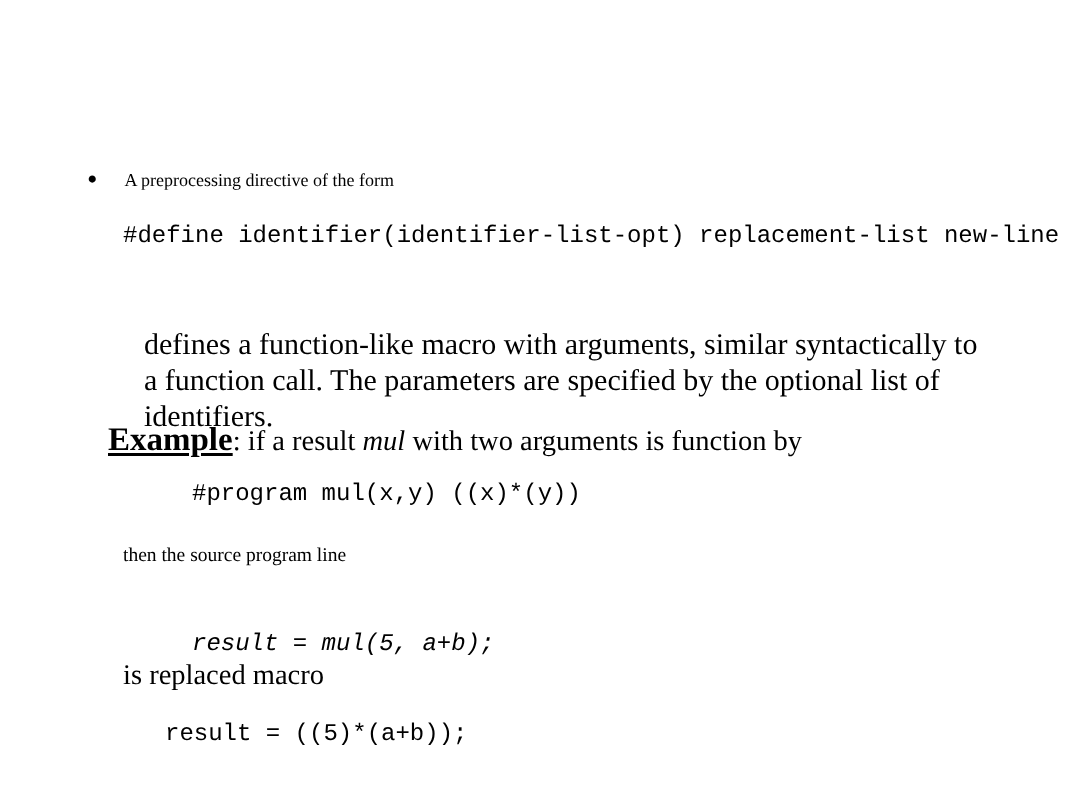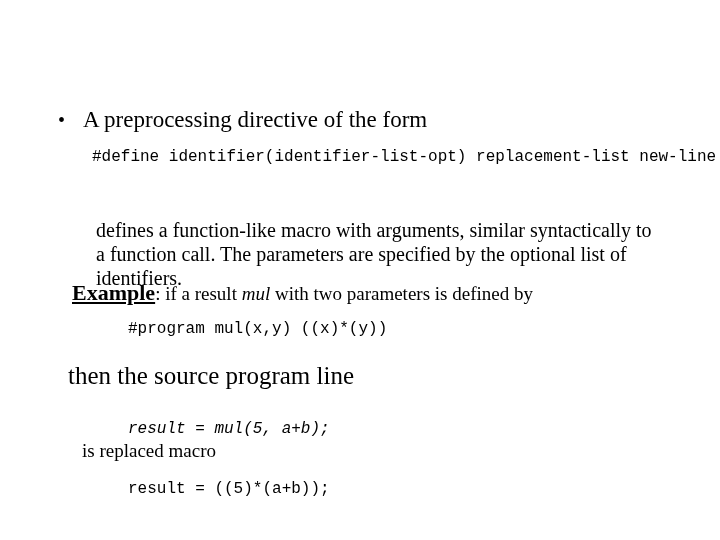--- a/index.html
+++ b/index.html
@@ -23,33 +23,32 @@
     top: 108px;
     display: flex;
     align-items: flex-start;
   }
   .bullet-dot {
     font-size: 20px;
     line-height: 24px;
     margin-right: 18px;
   }
   .bullet-text {
-    font-size: 23px;
+    font-size: 12px;
     line-height: 24px;
   }
   .mono {
     font-family: "Courier New", Courier, monospace;
     font-size: 16px;
     white-space: pre;
   }
   .syntax-line {
     position: absolute;
     left: 82px;
     top: 148px;
-    margin-left: 10px;
   }
   .defines-para {
     position: absolute;
     left: 96px;
     top: 182px;
     width: 560px;
     font-size: 20px;
     line-height: 24px;
     margin-top: 36px;
   }
@@ -70,58 +69,58 @@
     font-style: italic;
     margin-top: 40px;
   }
   .code-define {
     position: absolute;
     left: 128px;
     top: 320px;
   }
   .then-line {
     position: absolute;
-    left: 68px;
+    left: 82px;
     top: 362px;
-    font-size: 25px;
+    font-size: 13px;
   }
   .code-call {
     position: absolute;
     left: 128px;
     top: 420px;
     font-style: italic;
   }
   .replaced-line {
     position: absolute;
     left: 82px;
     top: 440px;
     font-size: 19px;
   }
   .code-result {
     position: absolute;
-    left: 128px;
+    left: 110px;
     top: 480px;
   }
 </style>
 </head>
 <body>
 
 <div class="slide">
 
   <div class="bullet-row">
     <span class="bullet-dot">•</span>
     <span class="bullet-text">A preprocessing directive of the form</span>
   </div>
 
   <div class="mono syntax-line">#define identifier(identifier-list-opt) replacement-list new-line</div>
 
   <div class="defines-para">defines a function-like macro with arguments, similar syntactically to a function call.  The parameters are specified by the optional list of identifiers.</div>
 
   <div class="example-line">
-    <span class="example-label">Example</span><span class="example-rest">:  </span><span class="example-rest">if a result </span><span class="example-rest italic">mul</span><span class="example-rest"> with two parameters is defined by</span>
+    <span class="example-label">Example</span><span class="example-rest">:  </span><span class="example-rest">if a result </span><span class="example-rest italic">mul</span><span class="example-rest"> with two arguments is function by</span>
   </div>
 
   <div class="mono code-define">#program mul(x,y) ((x)*(y))</div>
 
   <div class="then-line">then the source program line</div>
 
   <div class="mono code-call">result = mul(5, a+b);</div>
 
   <div class="replaced-line">is replaced macro</div>
 

